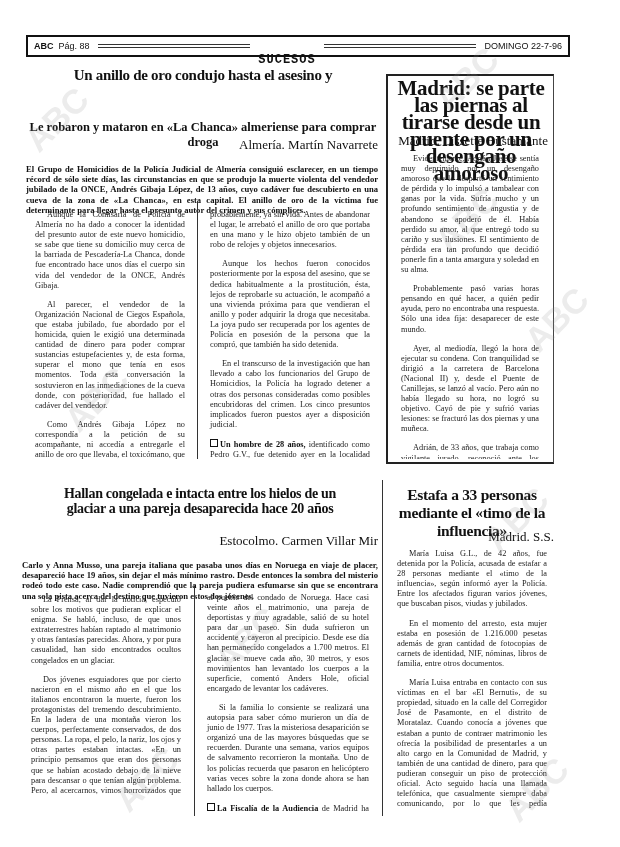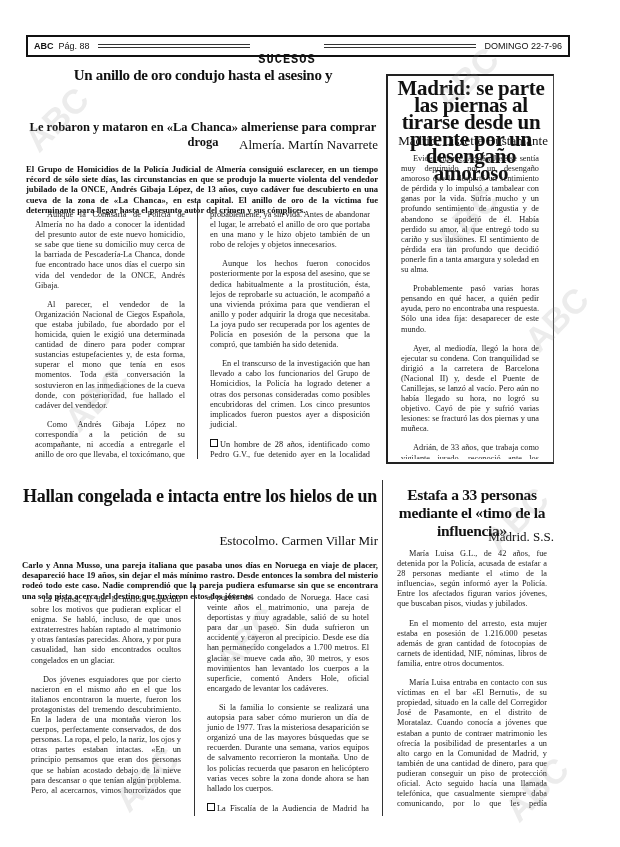--- a/index.html
+++ b/index.html
@@ -9,21 +9,21 @@
   .header .section { font-family:Liberation Mono, monospace; font-weight:bold; font-size:12px; letter-spacing:1px;margin-top:27px; }
   .header .left { display:flex; gap:5px; align-items:center; }
   .header .logo { font-weight:bold; font-size:9px; }
   .h1 { position:absolute; font-family:"Liberation Serif",serif; font-weight:bold; text-align:center; line-height:1.05; letter-spacing:-0.3px; }
   .deck { position:absolute; font-weight:bold; text-align:center; font-size:12.5px; }
   .byline { position:absolute; font-size:13px; text-align:right; font-family:"Liberation Serif",serif; }
   .lead { position:absolute; font-size:8.6px; line-height:10.2px; text-align:justify; font-weight:bold;margin-top:16px; }
   .col { position:absolute; font-size:8.3px; line-height:10.1px; text-align:justify; overflow:hidden; color:#222; }
   .col p { margin:9px; text-indent:12px; }
   .col p.noind { text-indent:0; }
-  .col b { font-weight:normal; color:#111; }
+  .col b { font-weight:bold; color:#111; }
   .vrule { position:absolute; width:1px; background:#333; }
   .box { position:absolute; border:2px solid #222; border-right:1px solid #444; box-sizing:border-box; }
   .sqr { display:inline-block; width:6px; height:6px; border:1px solid #111; margin-right:2px; vertical-align:baseline; }
   .wm { position:absolute; font-family:"Liberation Sans",sans-serif; font-size:34px; color:rgba(150,150,150,0.18); transform:rotate(-45deg); pointer-events:none; font-weight:bold; }
 </style>
 </head>
 <body>
 
 <div class="header">
   <div class="left">
@@ -60,22 +60,23 @@
 <div class="h1" style="left:390px; top:80px; width:162px; font-size:21px; line-height:17px;">Madrid: se parte las piernas al tirarse desde un puente por un desengaño amoroso</div>
 <div class="byline" style="left:390px; top:133px; width:158px;">Madrid. Lissette Bustamante</div>
 <div class="col" style="left:392px; top:145px; width:156px; height:314px;">
   <p>Evidentemente, Adrián José se sentía muy deprimido por un desengaño amoroso que le despertó un sentimiento de pérdida y lo impulsó a tambalear con ganas por la vida. Sufría mucho y un profundo sentimiento de angustia y de abandono se apoderó de él. Había perdido su amor, al que entregó todo su cariño y sus ilusiones. El sentimiento de pérdida era tan profundo que decidió ponerle fin a tanta amargura y soledad en su alma.</p>
   <p>Probablemente pasó varias horas pensando en qué hacer, a quién pedir ayuda, pero no encontraba una respuesta. Sólo una idea fija: desaparecer de este mundo.</p>
   <p>Ayer, al mediodía, llegó la hora de ejecutar su condena. Con tranquilidad se dirigió a la carretera de Barcelona (Nacional II) y, desde el Puente de Canillejas, se lanzó al vacío. Pero aún no había llegado su hora, no logró su objetivo. Cayó de pie y sufrió varias lesiones: se fracturó las dos piernas y una muñeca.</p>
   <p>Adrián, de 33 años, que trabaja como vigilante jurado, reconoció ante los facultativos del Samur que su decisión de arrojarse al asfalto de la autovía fue por no poder soportar un desengaño amoroso. Si se hubiera precipitado de cabeza en realidad hubiera muerto en el acto.</p>
   <p>Adrián fue socorrido y trasladado al Hospital Gregorio Marañón, donde ahora, en esta misma cama del Servicio de Urgencias, permanece ingresado meditando en su persistencia.</p>
 </div>
 
-<div class="h1" style="left:22px; top:487px; width:356px; font-size:18px;">
+<div class="h1" style="left:22px; top:487px; width:356px; font-size:14px;">
   <div>Hallan congelada e intacta entre los hielos de un</div>
+  <div>glaciar a una pareja desaparecida hace 20 años</div>
 </div>
 <div class="byline" style="left:200px; top:533px; width:178px;">Estocolmo. Carmen Villar Mir</div>
 <div class="lead" style="left:22px; top:544px; width:356px; height:42px;">Carlo y Anna Musso, una pareja italiana que pasaba unos días en Noruega en viaje de placer, desapareció hace 19 años, sin dejar el más mínimo rastro. Desde entonces la sombra del misterio rodeó todo este caso. Nadie comprendió que la pareja pudiera esfumarse sin que se encontrara una sola pista acerca del destino que tuvieron estos dos jóvenes.</div>
 
 <div class="col" style="left:22px; top:586px; width:168px; height:210px;">
   <p>La Prensa, al dar la noticia, especuló sobre los motivos que pudieran explicar el enigma. Se habló, incluso, de que unos extraterrestres habían raptado al matrimonio y otras fantasías parecidas. Ahora, y por pura casualidad, han sido encontrados ocultos congelados en un glaciar.</p>
   <p>Dos jóvenes esquiadores que por cierto nacieron en el mismo año en el que los italianos encontraron la muerte, fueron los protagonistas del tremendo descubrimiento. En la ladera de una montaña vieron los cuerpos, perfectamente conservados, de dos personas. La ropa, el pelo, la nariz, los ojos y otras partes estaban intactas. «En un principio pensamos que eran dos personas que se habían acostado debajo de la nieve para descansar o que tenían algún problema. Pero, al acercarnos, vimos horrorizados que se trataba de dos momias. Marius Eriksen e Gregory Vestre, dijeron que «los cadáveres parecían muñecos de cera y estaban absolutamente congelados».</p>
   <p>Los cuerpos de Carlo y Anna Musso, momificados por el frío, se hallaron detrás de un pequeño montículo de nieve en el glaciar cercano</p>
 </div>
 <div class="vrule" style="left:194px; top:586px; height:230px;"></div>

